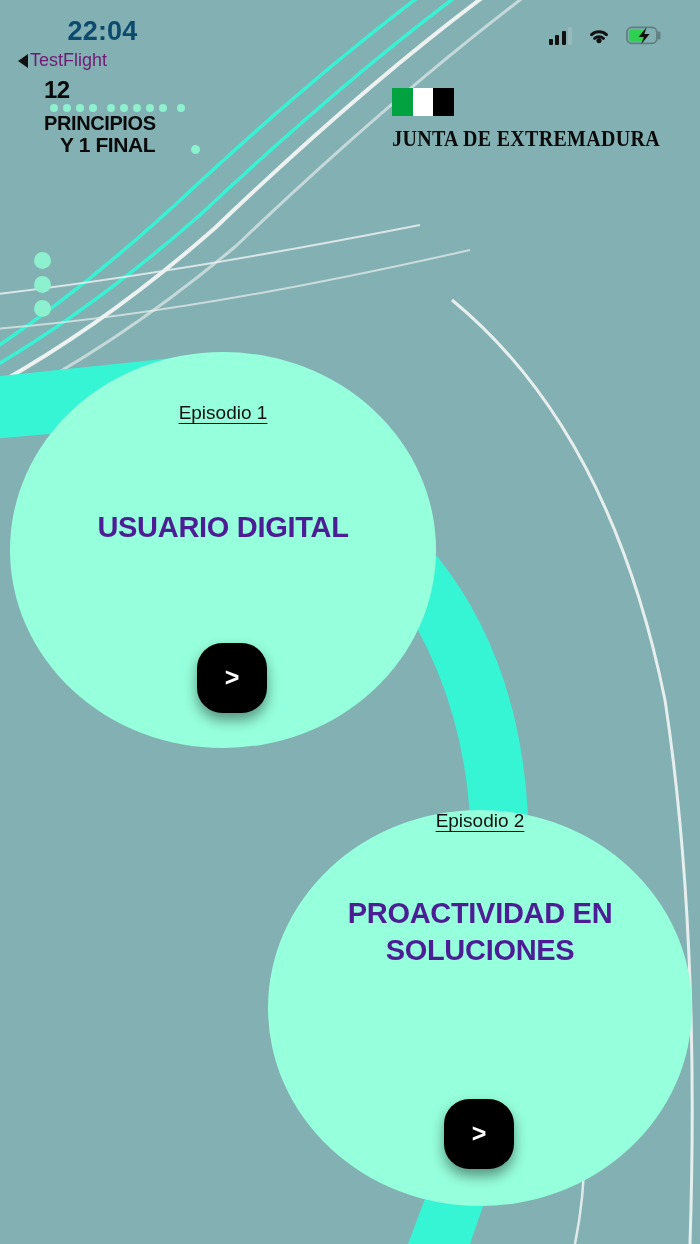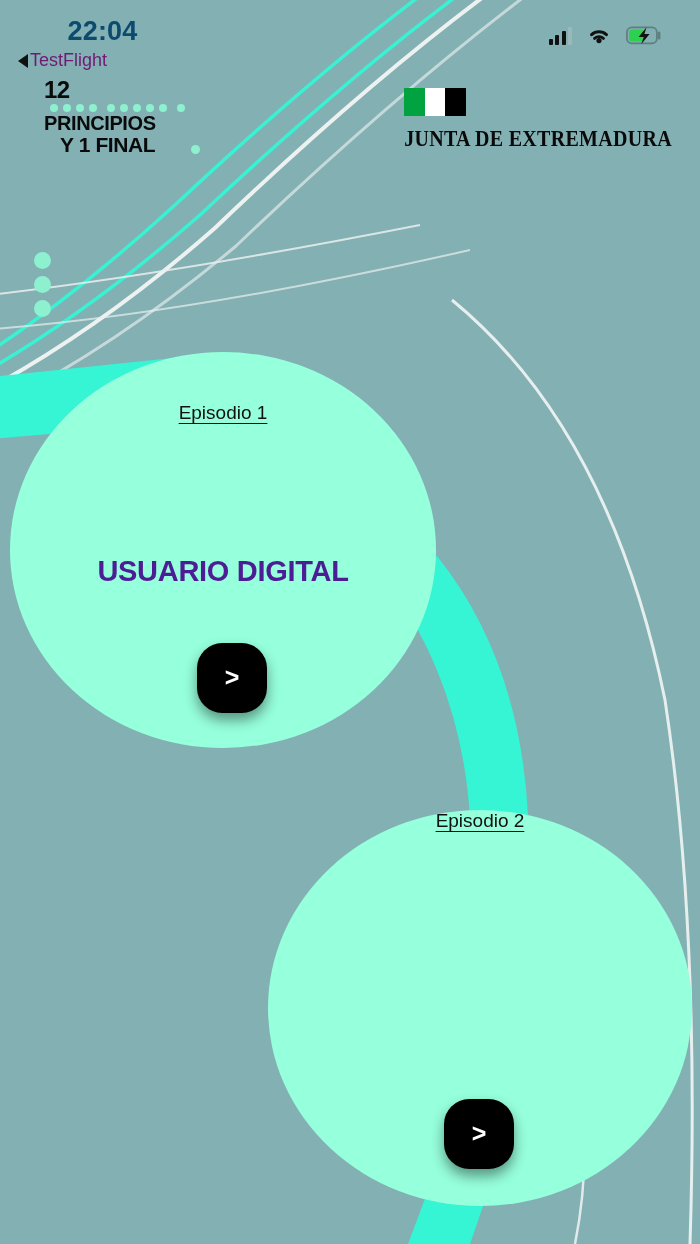--- a/index.html
+++ b/index.html
@@ -110,21 +110,21 @@
     position:absolute;
     right:-15px; bottom:1px;
     width:9px; height:9px;
     border-radius:50%;
     background:#8df0cf;
   }
 
   
   #junta-logo {
     position:absolute;
-    right:28px; top:88px;
+    right:40px; top:88px;
     z-index:10;
     text-align:center;
   }
   #junta-flag {
     display:flex;
     width:62px; height:28px;
     margin-left:0;
     border:0;
   }
   #junta-flag i { display:block; flex:1 1 33.33%; }
@@ -158,21 +158,20 @@
 
   
   .episode-node {
     position:absolute;
     border-radius:50%;
     background:#96ffdb;
     z-index:5;
     display:flex;
     flex-direction:column;
     align-items:center;
-    gap:44px;
   }
   #episode-1 {
     left:10px; top:352px;
     width:426px; height:396px;
   }
   #episode-2 {
     left:268px; top:810px;
     width:424px; height:396px;
   }
 
@@ -315,18 +314,19 @@
   <div id="episode-1" class="episode-node">
     <div class="episode-label">Episodio 1</div>
     <div class="episode-title">USUARIO DIGITAL</div>
     <div class="episode-go">
       <span class="chev">&gt;</span>
     </div>
   </div>
 
   <div id="episode-2" class="episode-node">
     <div class="episode-label">Episodio 2</div>
+    <div class="episode-title">PROACTIVIDAD EN SOLUCIONES</div>
     <div class="episode-go">
       <span class="chev">&gt;</span>
     </div>
   </div>
 
 </div>
 
 </body></html>

